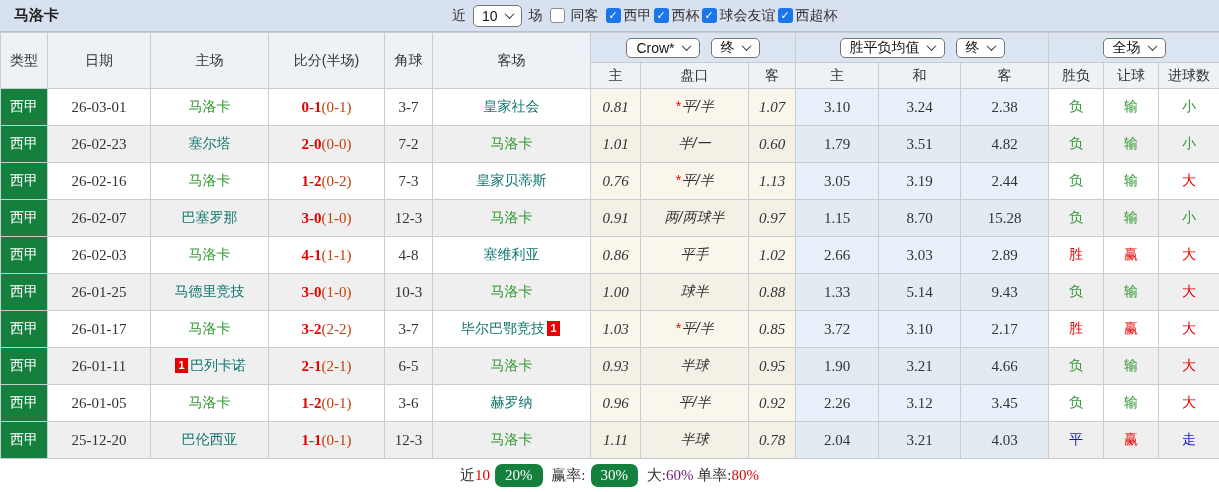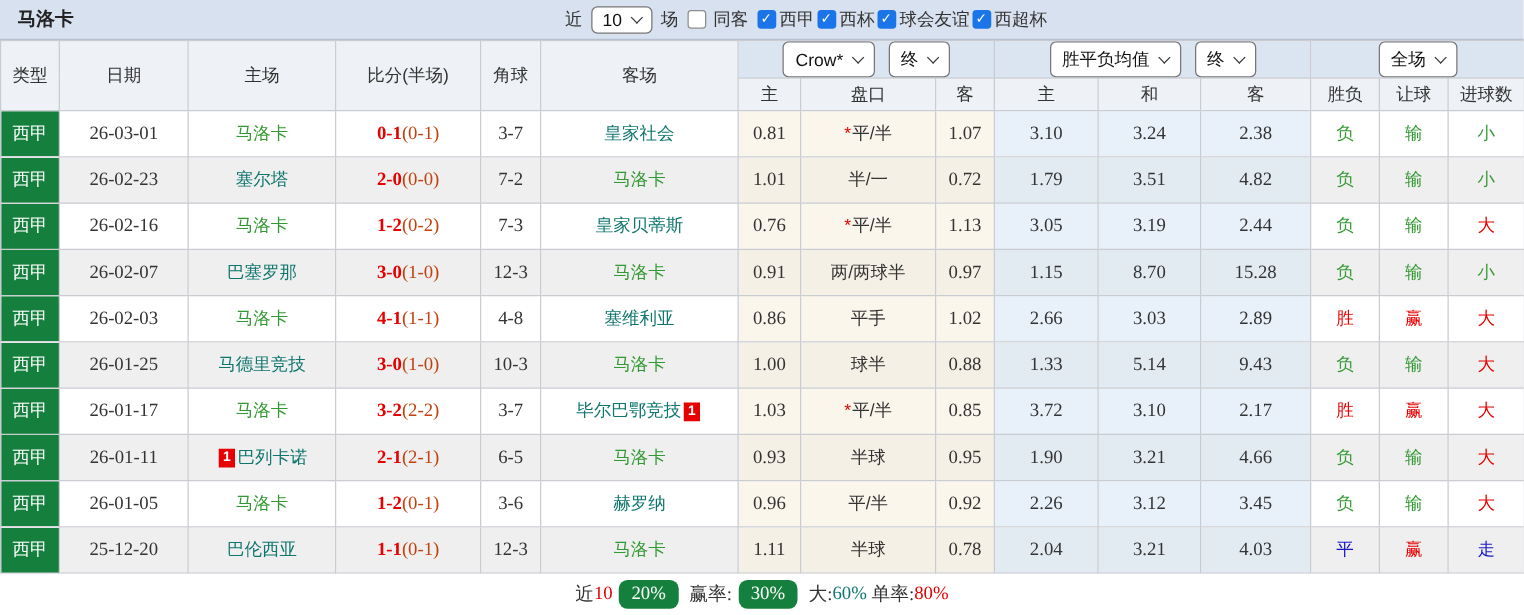--- a/index.html
+++ b/index.html
@@ -16,21 +16,21 @@
     border-bottom: 1px solid #b7c1d2;
   }
   .title { margin-left: 14px; font-size: 15px; font-weight: bold; color: #222; }
   .controls {
     position: absolute; left: 452px; top: 0; height: 100%;
     display: flex; align-items: center; gap: 7px; white-space: nowrap;
   }
   .sel {
     display: inline-flex; align-items: center; gap: 8px;
     background: #fff; border: 1.5px solid #767676; border-radius: 5px;
-    height: 29px; padding: 0 9px; font-size: 14px; color: #111; cursor: default;
+    height: 20px; padding: 0 9px; font-size: 14px; color: #111; cursor: default;
   }
   .sel.small { height: 22px; padding: 0 8px; }
   .chev {
     width: 7px; height: 7px;
     border-right: 1.8px solid #333; border-bottom: 1.8px solid #333;
     transform: rotate(45deg) translate(-1px,-1px);
   }
   .cb-group { display: inline-flex; align-items: center; gap: 3px; cursor: default; }
   .cb {
     width: 15px; height: 15px; border-radius: 3px; display: inline-block;
@@ -46,21 +46,21 @@
   }
   thead tr.selrow { height: 30px; }
   thead tr.subrow { height: 26px; }
   thead th { background: #eef1f5; color: #333; font-size: 14px; }
   thead th.selcell { background: #dbe4f1; }
   .selwrap { display: flex; align-items: center; justify-content: center; gap: 11px; }
   tbody tr { height: 37px; background: #fff; }
   tbody tr.even td.plain, tbody tr.even td.team, tbody tr.even td.num.base { background: #efefef; }
   td.base { background: #fff; }
   td.num { font-family: "Liberation Serif", "DejaVu Serif", serif; font-size: 15px; color: #333; }
-  td.col-cream { background: #fbf6ec; }
+  td.col-cream { background: #fbf6ec; font-style: italic; }
   tbody tr.even td.col-cream { background: #f5f0e5; }
   td.col-blue { background: #e8f1fa; }
   tbody tr.even td.col-blue { background: #e2eaf2; }
   td.league-cell { background: #15803d; }
   td.league-cell span { color: #fff; font-size: 14px; }
   .t-green { color: #339933; }
   .t-dark { color: #0f766e; }
   .score-main { color: #e60000; font-weight: bold; }
   .score-half { color: #c2410c; }
   .star { color: #e60000; margin-right: 1px; }
@@ -74,21 +74,21 @@
     font-family: "Liberation Sans", sans-serif;
   }
   
   .bottombar {
     height: 33px; background: #fff; display: flex; align-items: center; justify-content: center;
     font-size: 15px; font-family: "Liberation Serif", "DejaVu Serif", serif;
     white-space: pre-wrap;
   }
   .sum-plain { color: #333; }
   .sum-red { color: #e60000; }
-  .sum-blue { color: #0f766e; }
+  .sum-blue { color: #701a75; }
   .sum-badge { background: #15803d; color: #fff; padding: 3px 10px; margin: 0 5px; border-radius: 7px; }
 </style>
 </head>
 <body>
 
 <div class="topbar">
   <span class="title">马洛卡</span>
   <div class="controls">
     <span>近</span>
     <span class="sel small">
@@ -212,21 +212,21 @@
       </tr>
       <tr class="even">
         <td class="league-cell"><span>西甲</span></td>
         <td class="num base"><span>26-02-23</span></td>
         <td class="team"><span class="t-dark">塞尔塔</span></td>
         <td class="num base"><span class="score-main">2-0</span><span class="score-half">(0-0)</span></td>
         <td class="num base"><span>7-2</span></td>
         <td class="team"><span class="t-green">马洛卡</span></td>
         <td class="num col-cream"><span>1.01</span></td>
         <td class="col-cream"><span>半/一</span></td>
-        <td class="num col-cream"><span>0.72</span></td>
+        <td class="num col-cream"><span>0.60</span></td>
         <td class="num col-blue"><span>1.79</span></td>
         <td class="num col-blue"><span>3.51</span></td>
         <td class="num col-blue"><span>4.82</span></td>
         <td class="plain"><span class="c-green">负</span></td>
         <td class="plain"><span class="c-green">输</span></td>
         <td class="plain"><span class="c-green">小</span></td>
       </tr>
       <tr>
         <td class="league-cell"><span>西甲</span></td>
         <td class="num base"><span>26-02-16</span></td>

